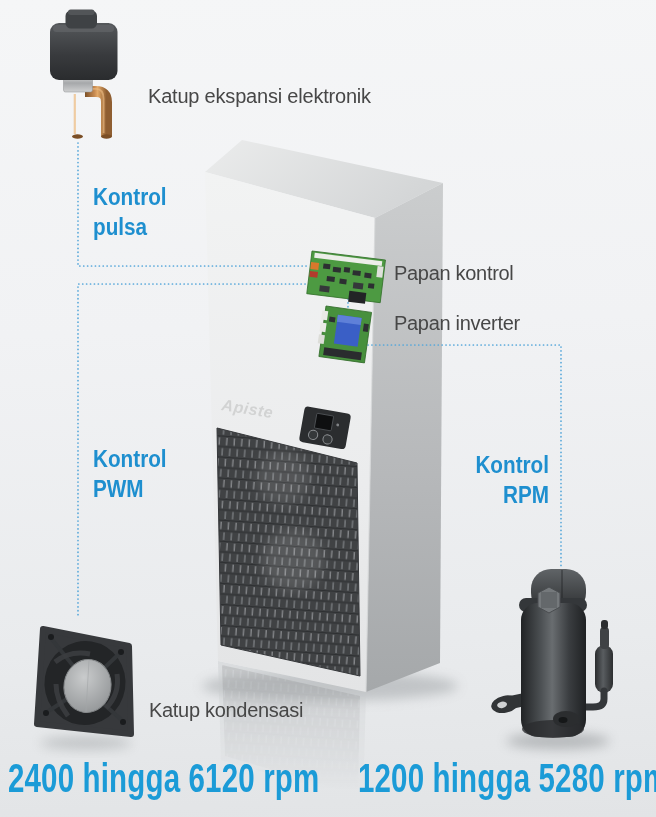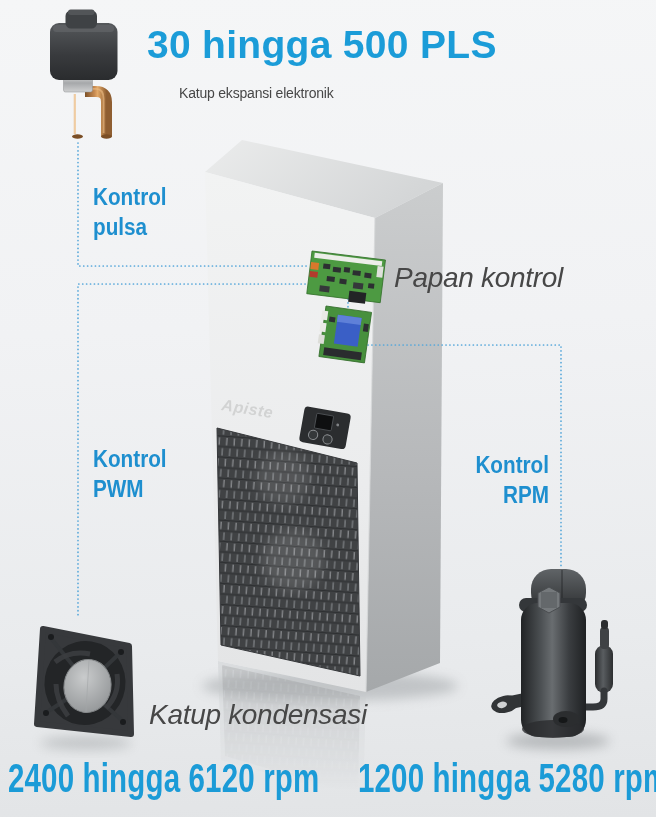--- a/index.html
+++ b/index.html
@@ -6,26 +6,26 @@
   .stage{
     position:relative;
     width:656px;height:817px;
     overflow:hidden;
     font-family:"Liberation Sans", sans-serif;
     background:linear-gradient(178deg,#f5f6f7 0%,#f1f2f4 40%,#e9ebed 78%,#e2e4e6 100%);
   }
   .stage svg.scene{position:absolute;left:0;top:0;}
   .txt{position:absolute;white-space:nowrap;}
   .headline{left:147px;top:24px;font-size:39px;font-weight:bold;letter-spacing:.3px;line-height:1.1;color:#1b9cd8;}
-  .subtitle{left:148px;top:85px;font-size:14px;color:#474747;letter-spacing:-.2px;margin-left:31px;}
+  .subtitle{left:148px;top:85px;font-size:20px;color:#474747;letter-spacing:-.2px;}
   .callout{font-size:23px;font-weight:bold;color:#1e8fcf;line-height:30px;transform:scaleX(.9);transform-origin:0 0;}
   .callout-pulse{left:93px;top:182px;}
   .callout-pwm{left:93px;top:444px;}
   .callout-rpm{left:349px;top:450px;width:200px;text-align:right;transform-origin:100% 0;}
-  .small-label{font-size:28px;color:#474747;letter-spacing:-.3px;font-style:italic;}
+  .small-label{font-size:20px;color:#474747;letter-spacing:-.3px;}
   .lbl-board{left:394px;top:262px;}
   .lbl-inverter{left:394px;top:312px;}
   .lbl-fan{left:149px;top:699px;}
   .lbl-comp{left:377px;top:701px;}
   .spec{font-size:41px;font-weight:bold;color:#1b9bd7;letter-spacing:.2px;transform:scaleX(.72);transform-origin:0 0;}
   .spec-fan{left:8px;top:755px;}
   .spec-comp{left:358px;top:755px;}
 </style>
 </head>
 <body>
@@ -227,37 +227,37 @@
       <rect x="519" y="598" width="68" height="14" rx="7" fill="#34373a"></rect>
       <rect x="521" y="603" width="65" height="134" rx="17" fill="url(#compGrad)"></rect>
       <ellipse cx="553" cy="729" rx="31" ry="9" fill="#2a2c2e" opacity="0.8"></ellipse>
       <polygon points="538,593 549,587 560,593 560,607 549,613 538,607" fill="#75797c" stroke="#4a4d50" stroke-width="1"></polygon>
       <rect x="541" y="592" width="16" height="16" fill="#5d6164" opacity="0.7"></rect>
       <ellipse cx="566" cy="719" rx="13" ry="8" fill="#2b2d2f"></ellipse>
       <ellipse cx="563" cy="720" rx="4.5" ry="3" fill="#151718"></ellipse>
     </g>
   </svg>
 
-  <div class="txt headline">30 hingga 500 PLS</div>
   <div class="txt subtitle">Katup ekspansi elektronik</div>
 
   <div class="txt callout callout-pulse">
     <div>Kontrol</div>
     <div>pulsa</div>
   </div>
 
   <div class="txt callout callout-pwm">
     <div>Kontrol</div>
     <div>PWM</div>
   </div>
 
   <div class="txt callout callout-rpm">
     <div>Kontrol</div>
     <div>RPM</div>
   </div>
 
   <div class="txt small-label lbl-board">Papan kontrol</div>
+  <div class="txt small-label lbl-inverter">Papan inverter</div>
   <div class="txt small-label lbl-fan">Katup kondensasi</div>
 
   <div class="txt spec spec-fan">2400 hingga 6120 rpm</div>
   <div class="txt spec spec-comp">1200 hingga 5280 rpm</div>
 
 </div>
 
 </body></html>

